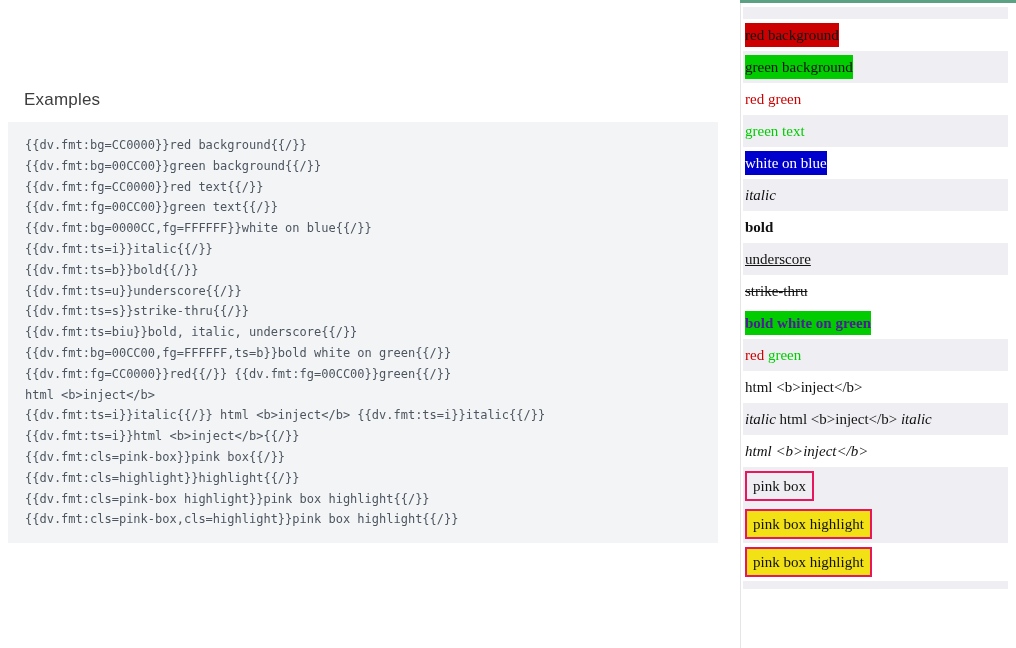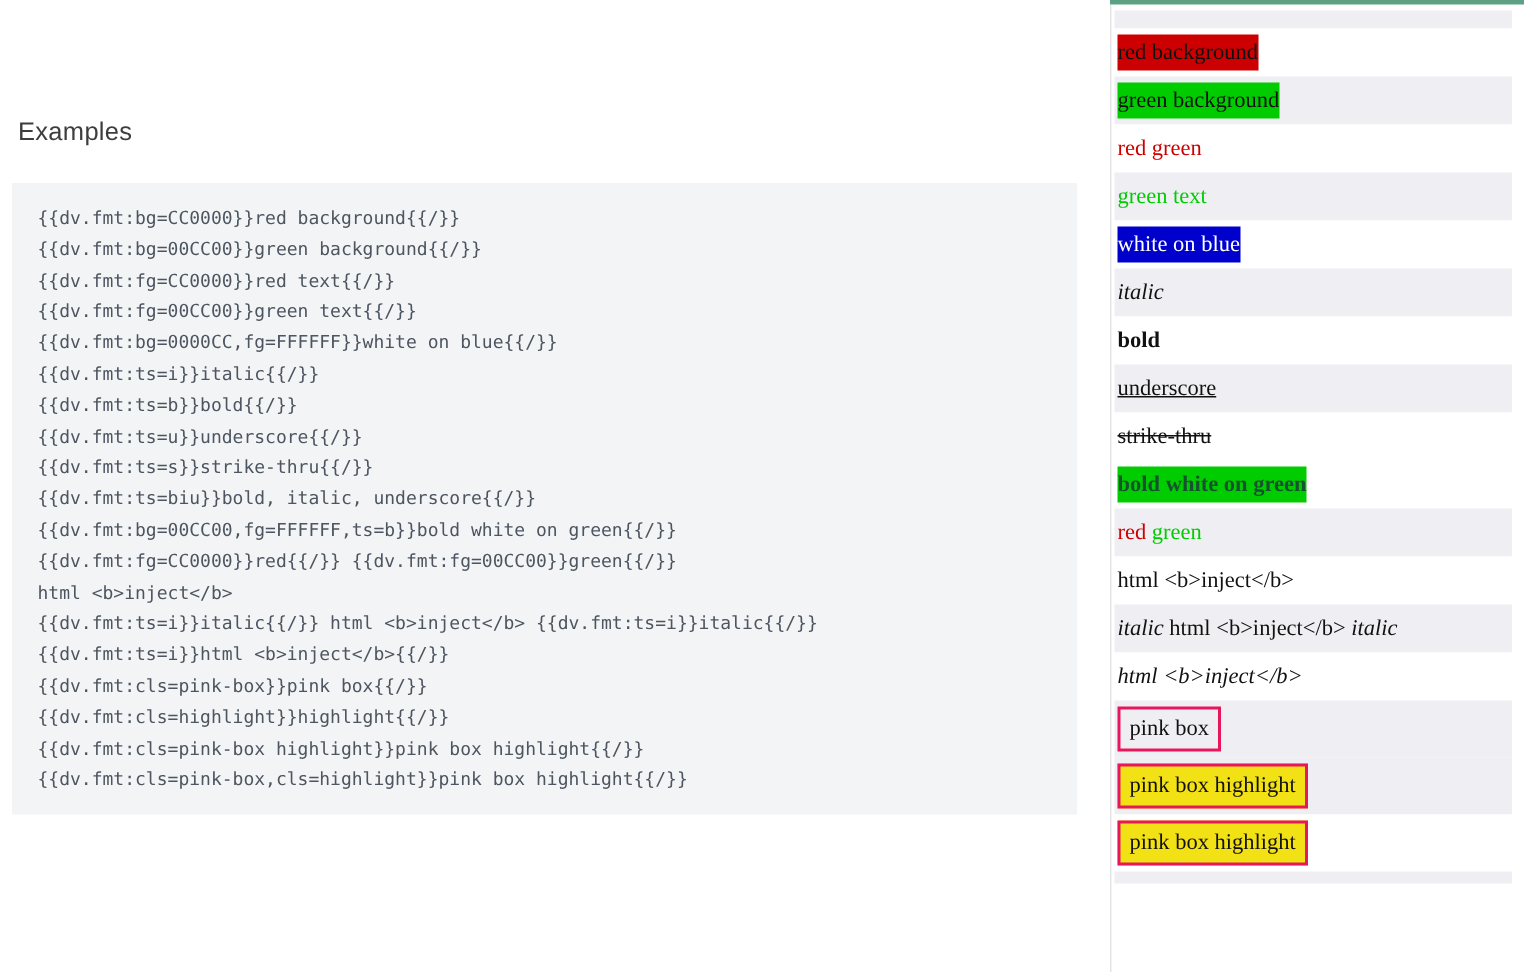--- a/index.html
+++ b/index.html
@@ -11,21 +11,21 @@
     background: #ffffff;
     font-family: "Liberation Sans", sans-serif;
   }
 
   
   #left-pane { position: absolute; left: 0; top: 0; width: 736px; height: 648px; }
   #examples-heading {
     position: absolute;
     left: 8px;
     top: 74px;
-    margin: 4px;
+    margin: 16px;
     font-size: 17px;
     font-weight: 400;
     color: #3d3d3d;
     letter-spacing: 0.2px;
   }
   #code-block {
     position: absolute;
     left: 8px;
     top: 122px;
     width: 710px;
@@ -92,21 +92,21 @@
   .st-bg-red { background: var(--red); }
   .st-bg-green { background: var(--green); }
   .st-fg-red { color: var(--red); }
   .st-fg-green { color: var(--green); }
   .st-white-on-blue { background: var(--blue); color: #ffffff; }
   .st-i { font-style: italic; }
   .st-b { font-weight: 700; }
   .st-u { text-decoration: underline; }
   .st-s { text-decoration: line-through; }
   .st-biu { font-weight: 700; font-style: italic; text-decoration: underline; }
-  .st-bwog { background: var(--green); color: #14532d; font-weight: 700; }
+  .st-bwog { background: var(--green); color: #4c1d95; font-weight: 700; }
   .st-pink-box { border: 2px solid var(--pink); padding: 1px 6px; display: inline-block; line-height: 24px; }
   .st-highlight { background: var(--yellow); }
 </style>
 </head>
 <body>
 
 <div id="page">
 
   <div id="left-pane">
     <h2 id="examples-heading">Examples</h2>

